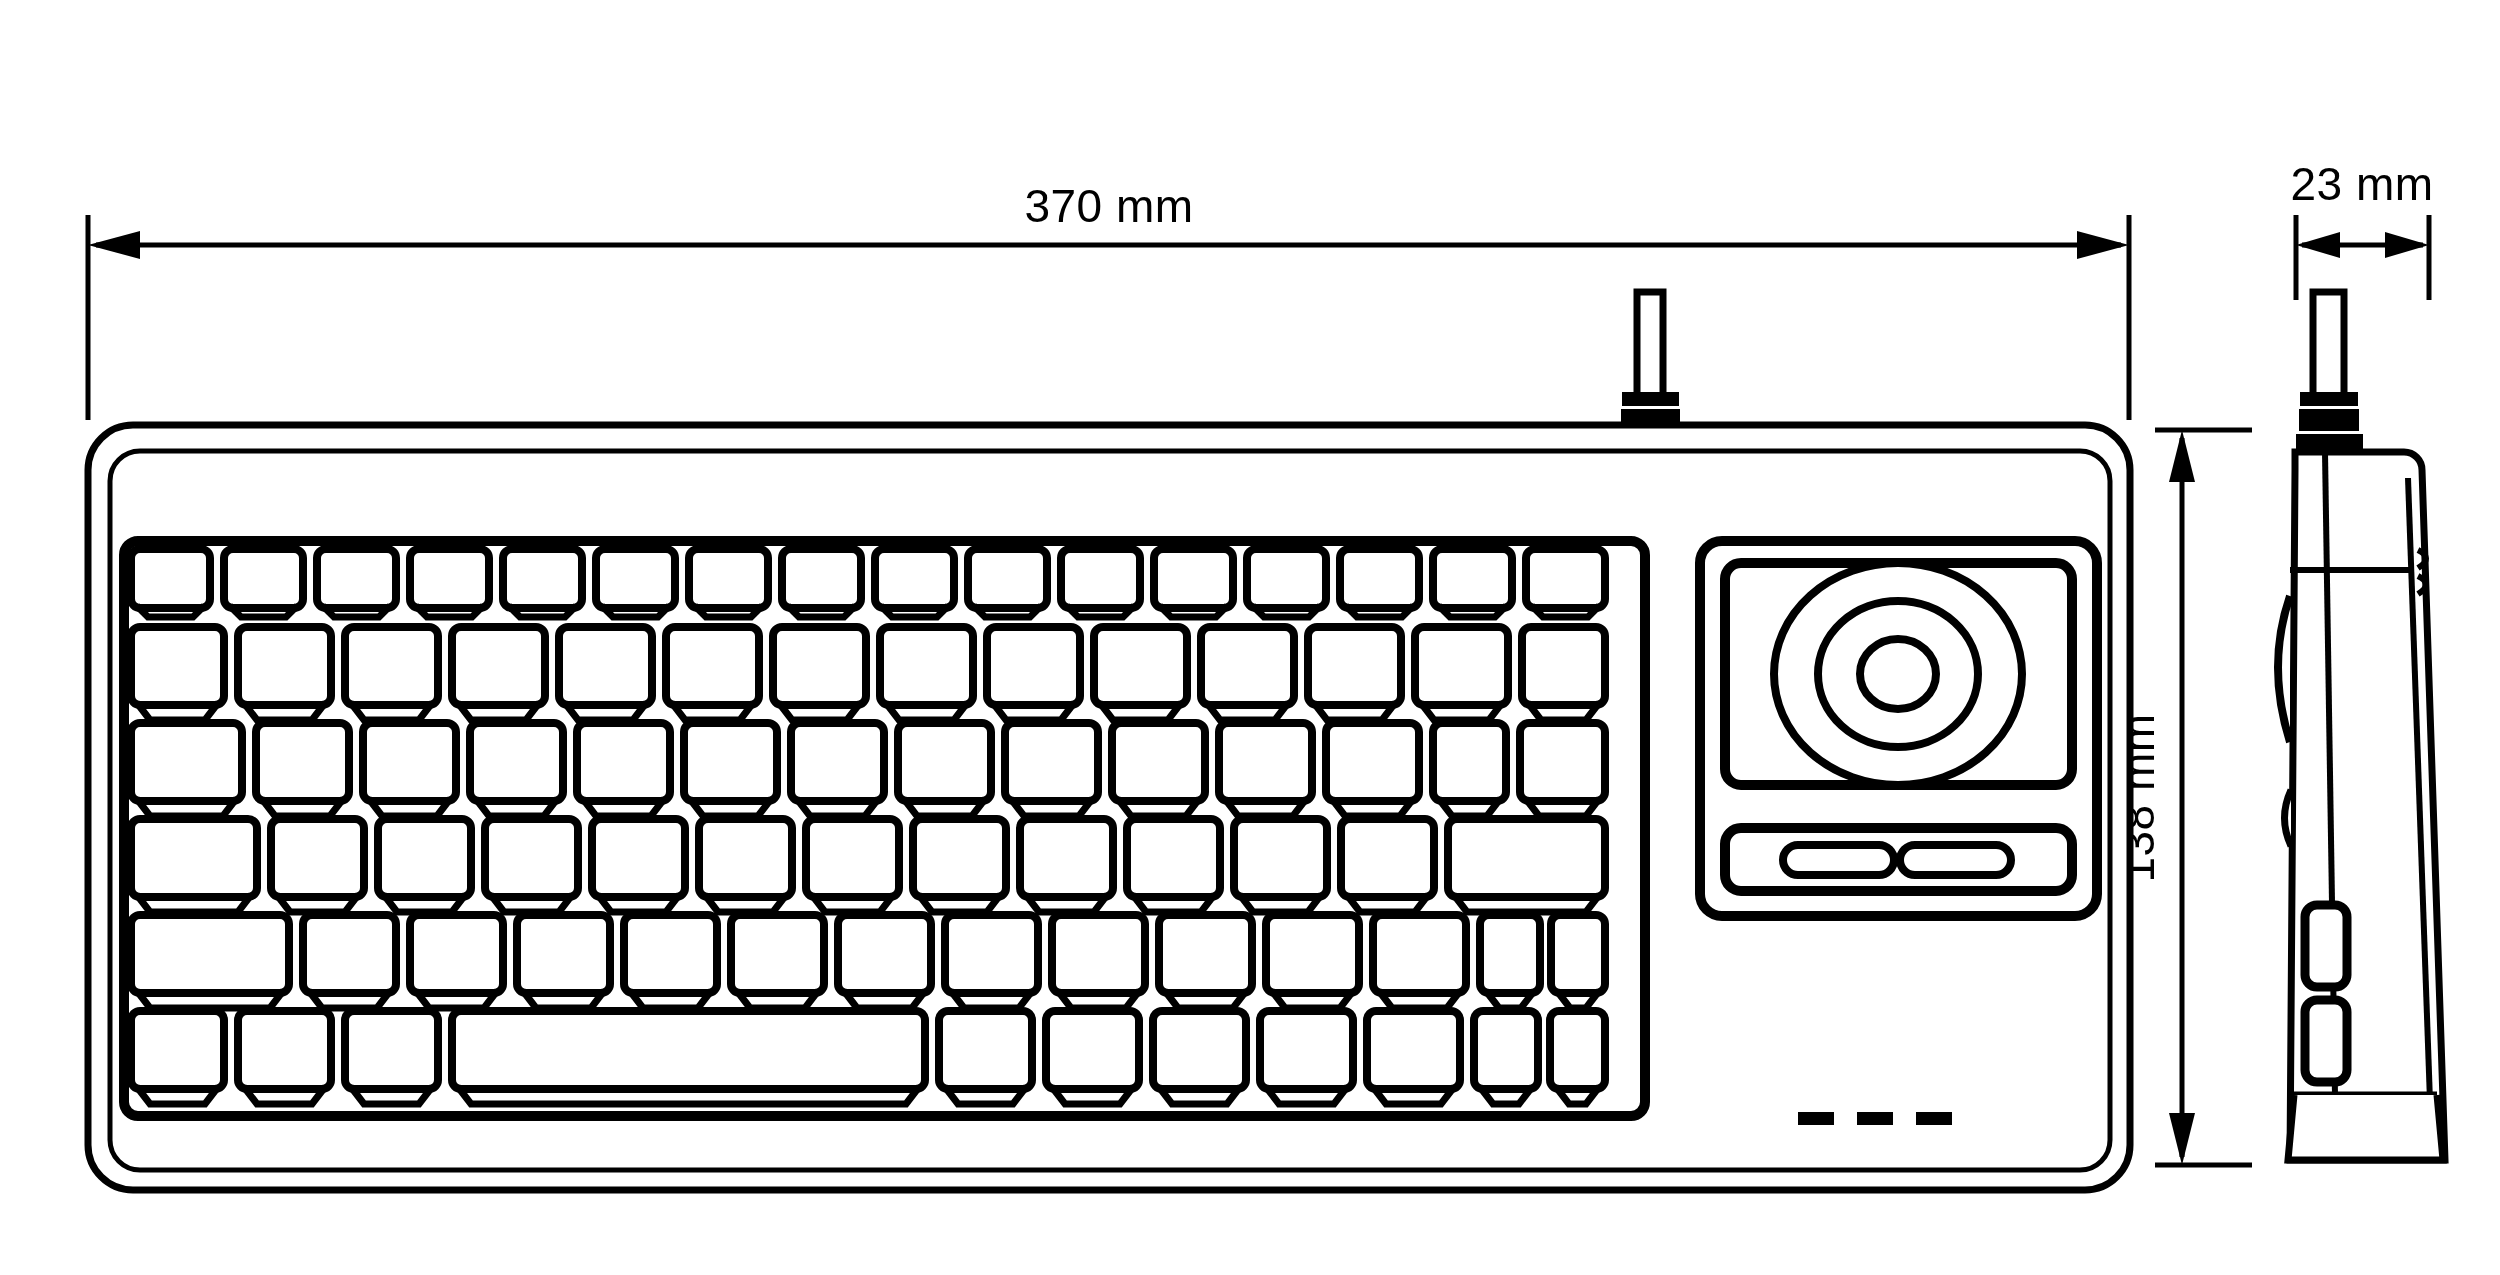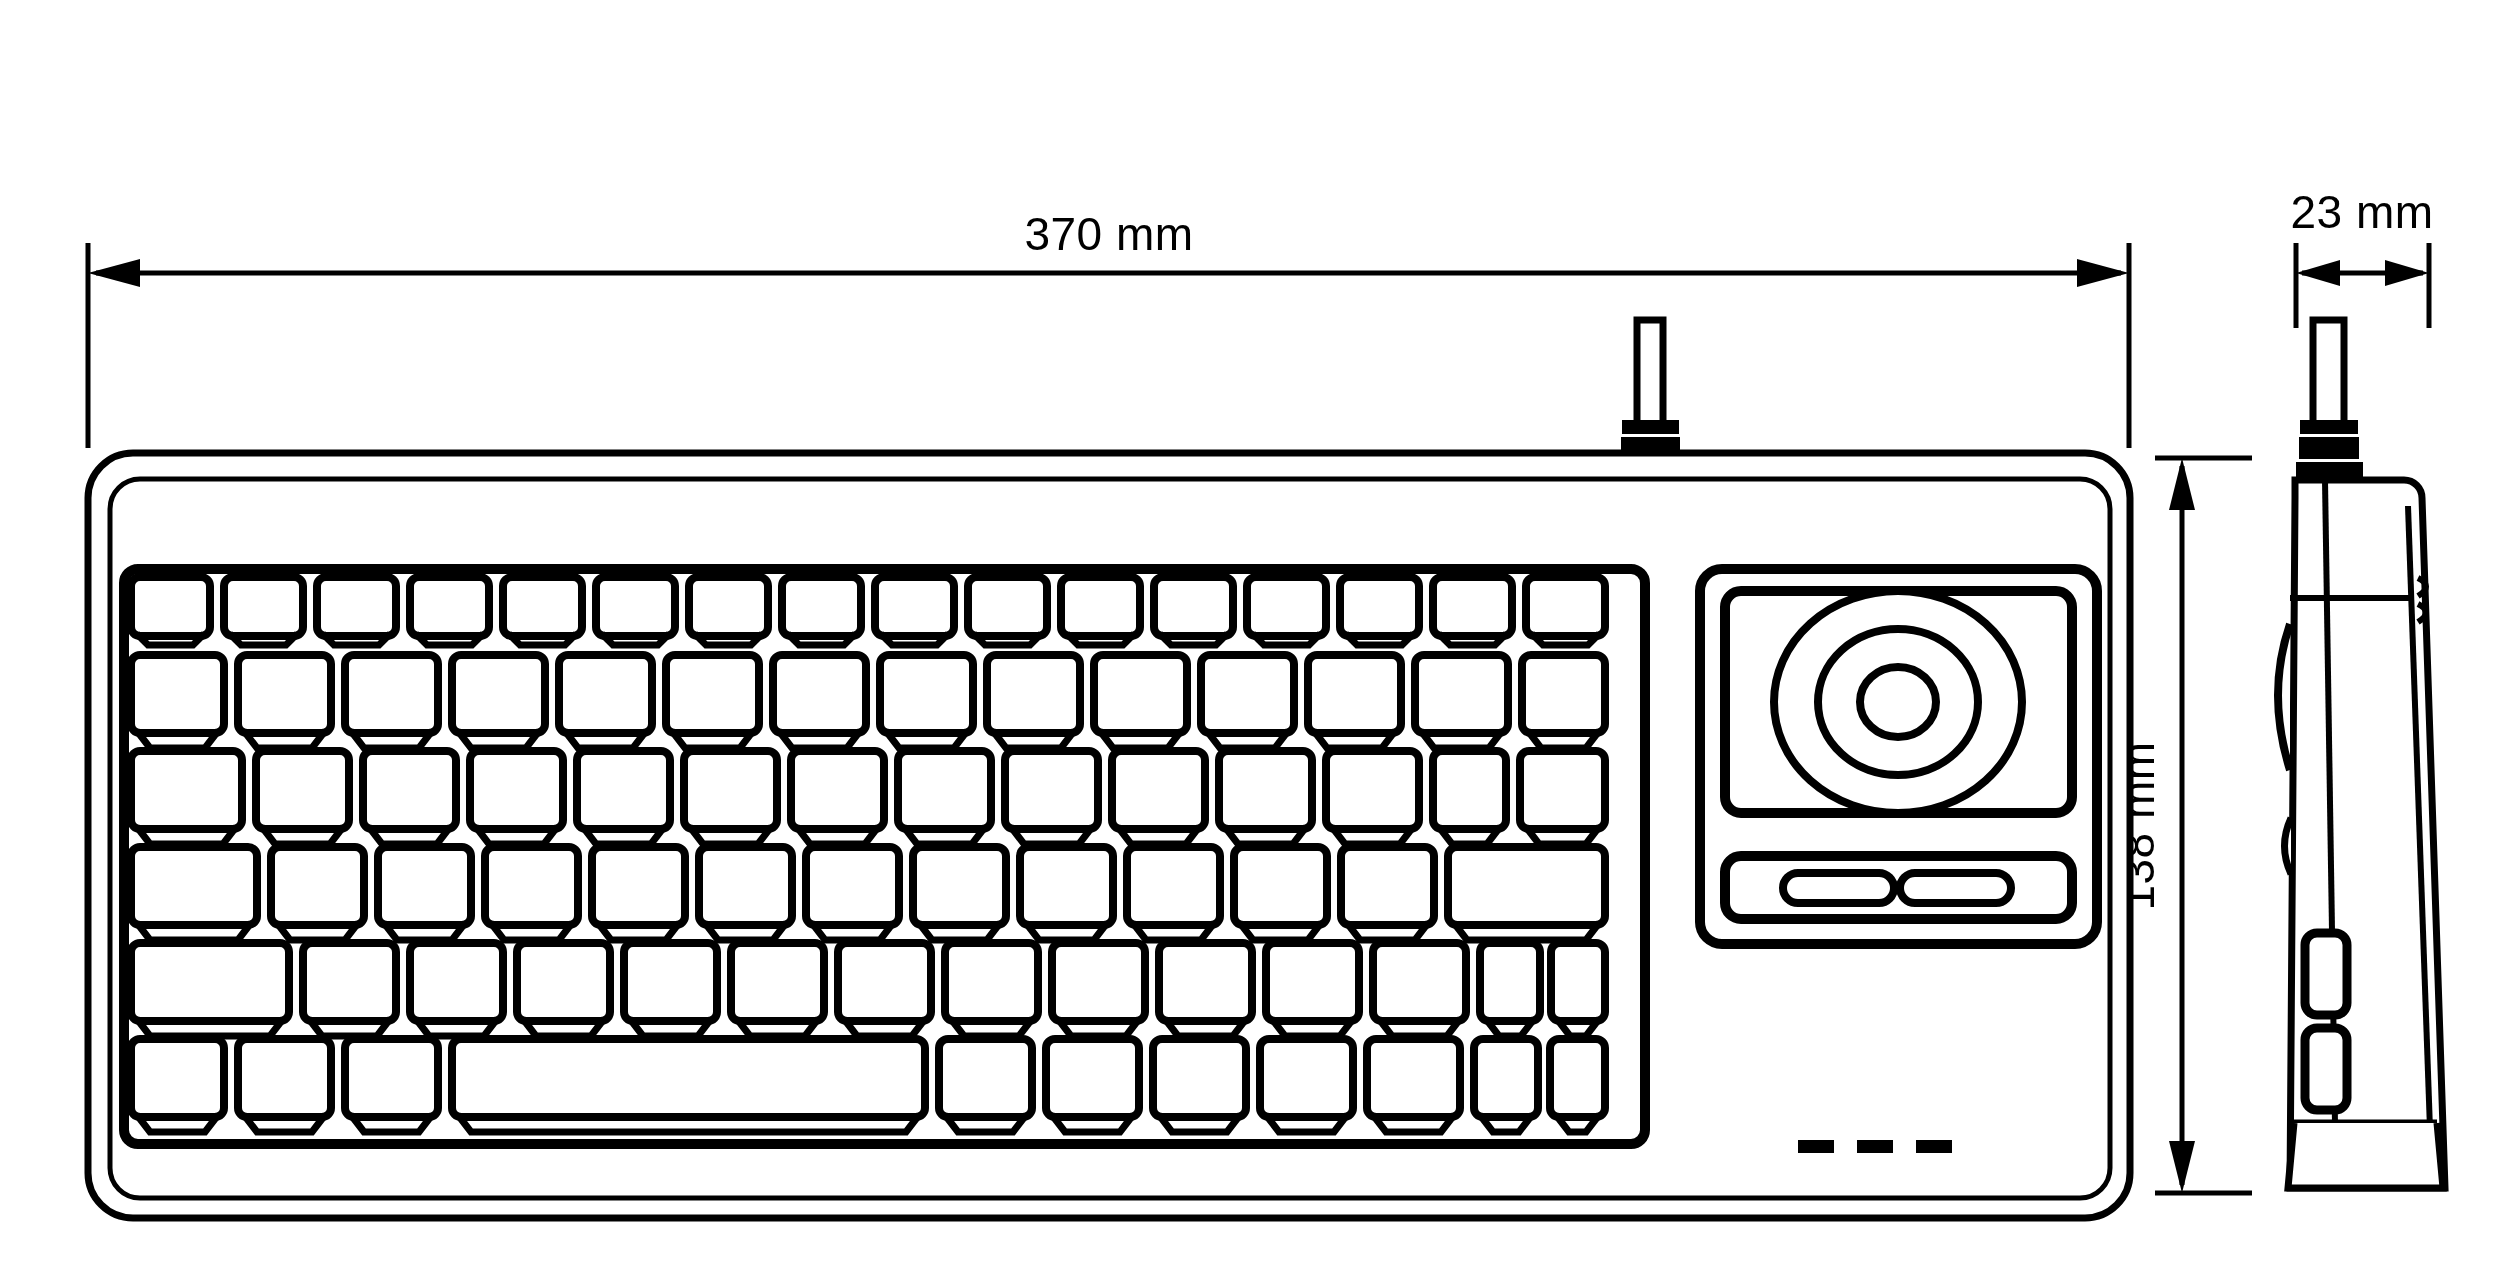--- a/index.html
+++ b/index.html
@@ -1,18 +1,18 @@
 <!DOCTYPE html>
 <html><head>
 <meta charset="utf-8">
 <style>
   html,body{margin:0;padding:0;background:#ffffff;}
   body{width:2500px;height:1275px;overflow:hidden;
        font-family:"Liberation Sans","DejaVu Sans",sans-serif;}
-  #stage{position:relative;width:2500px;height:954px;background:#fff;margin-top:28px;}
+  #stage{position:relative;width:2500px;height:954px;background:#fff;}
   svg{display:block;}
   .dimtext{font-family:"Liberation Sans","DejaVu Sans",sans-serif;
            font-size:46px;fill:#000;font-weight:400;letter-spacing:0.5px;}
 </style>
 </head>
 <body>
 
 <div id="stage">
 <svg width="2500" height="1275" viewBox="0 0 2500 1275" shape-rendering="geometricPrecision">
 

